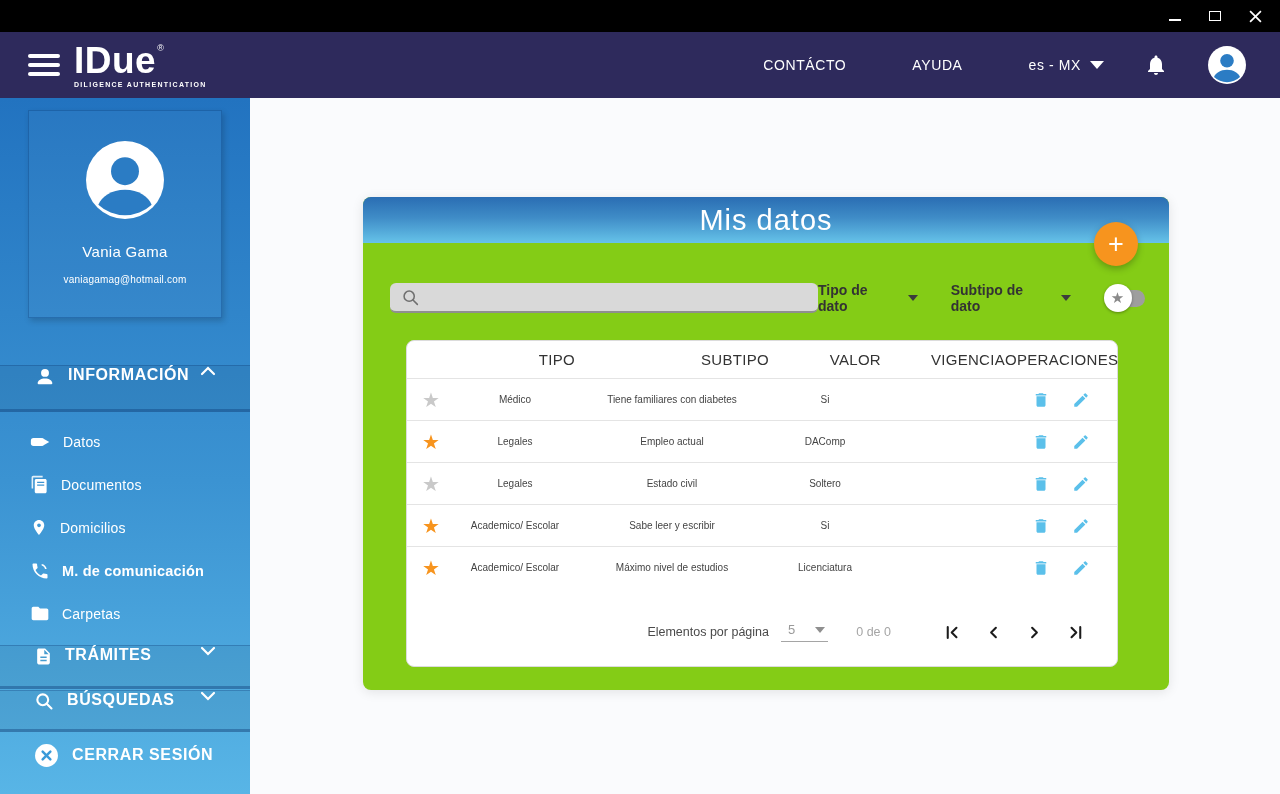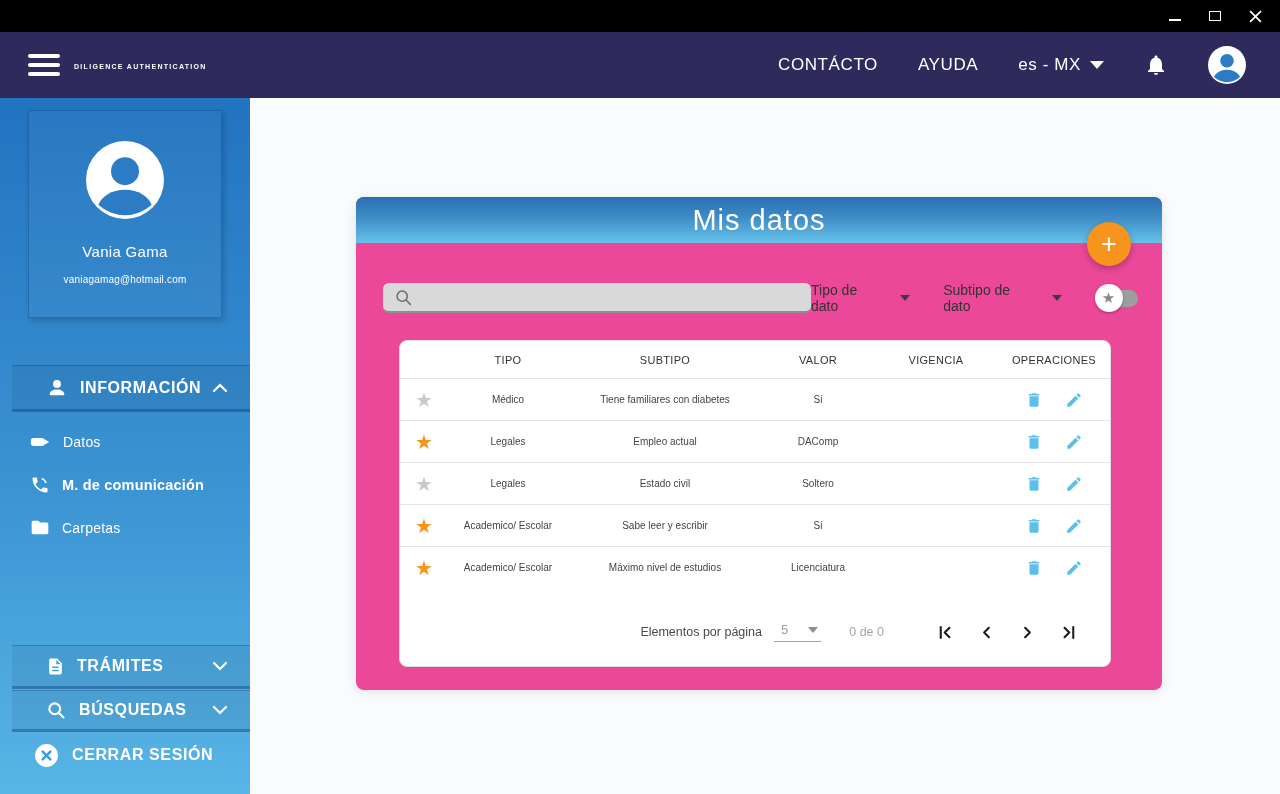--- a/index.html
+++ b/index.html
@@ -29,21 +29,21 @@
     background:#2e2a5c; display:flex; align-items:center; padding:0 34px 0 28px;
   }
   .hamburger { width:34px; display:flex; flex-direction:column; gap:5px; cursor:pointer; }
   .hamburger span { display:block; width:32px; height:4px; background:#fff; border-radius:2px; }
   .logo { margin-left:12px; color:#fff; line-height:1; }
   .logo-row { display:flex; align-items:flex-start; }
   .brand { font-size:37px; font-weight:700; letter-spacing:0.5px; }
   .reg { font-size:9px; margin-top:2px; margin-left:1px; }
   .tagline { font-size:7px; letter-spacing:1.3px; font-weight:600; margin-top:2px; }
   .appbar-right { margin-left:auto; display:flex; align-items:center; gap:40px; }
-  .appbar-link { color:#fff; font-size:17px; font-weight:500; letter-spacing:0.6px; cursor:pointer; }
+  .appbar-link { color:#fff; font-size:14px; font-weight:500; letter-spacing:0.6px; cursor:pointer;margin-left:26px; }
   .locale { display:flex; align-items:center; gap:9px; cursor:pointer; }
   .caret-down-white { width:0; height:0; border-left:7px solid transparent; border-right:7px solid transparent; border-top:8px solid #fff; }
   .bell { cursor:pointer; }
   .appbar-avatar { width:38px; height:38px; cursor:pointer; }
 
   
   .sidebar {
     position:absolute; top:98px; left:0; width:250px; height:696px;
     background:linear-gradient(180deg,#2273c0 0%, #3b93d2 55%, #58b5e6 100%);
     color:#fff;
@@ -53,22 +53,22 @@
     border:1px solid rgba(10,60,120,0.35);
     box-shadow:2px 3px 6px rgba(0,0,0,0.18);
     background:rgba(255,255,255,0.03);
     text-align:center;
   }
   .profile-avatar { width:78px; height:78px; margin:30px auto 0; }
   .profile-name { font-size:15px; margin-top:24px; letter-spacing:0.3px; }
   .profile-email { font-size:10px; margin-top:14px; letter-spacing:0.2px; }
 
   .nav-header {
-    position:absolute; left:12px; width:250px; height:47px;
-    display:flex; align-items:center; padding-left:34px;
+    position:absolute; left:0; width:250px; height:47px;
+    display:flex; align-items:flex-start; padding-left:34px;
     background:rgba(0,0,0,0.06);
     border-top:1px solid rgba(15,60,120,0.30);
     border-bottom:3px solid rgba(15,60,120,0.40);
     cursor:pointer;
   }
   .nav-header .nh-label { font-size:16px; font-weight:700; letter-spacing:0.6px; margin-left:12px; }
   .nav-header .chev { margin-left:auto; margin-right:34px; }
 
   .nav-info-header { top:267px; }
   .nav-sub { position:absolute; top:322px; left:0; width:250px; }
@@ -81,22 +81,22 @@
   .nav-busquedas { top:592px; height:42px; }
   .nav-cerrar {
     position:absolute; top:636px; left:0; width:250px; height:42px;
     display:flex; align-items:center; padding-left:34px; gap:13px;
     font-size:16px; font-weight:700; letter-spacing:0.6px; cursor:pointer;
   }
 
   
   .main { position:absolute; top:98px; left:250px; width:1030px; height:696px; background:#fafbfd; }
   .card {
-    position:absolute; left:106px; top:99px; width:806px; height:493px;
-    background:#ec4899; border-radius:8px;
+    position:absolute; left:113px; top:99px; width:806px; height:493px;
+    background:#84cc16; border-radius:8px;
     box-shadow:0 2px 12px rgba(0,0,0,0.10);
   }
   .card-header {
     height:46px; border-radius:8px 8px 0 0;
     background:linear-gradient(180deg,#2a6db3 0%, #3f8cc7 45%, #66c3e9 100%);
     display:flex; align-items:center; justify-content:center;
   }
   .card-title { color:#fff; font-size:29px; font-weight:400; letter-spacing:1px; }
   .add-btn {
     position:absolute; top:25px; right:31px; width:44px; height:44px;
@@ -111,21 +111,21 @@
     display:flex; align-items:center;
   }
   .search-wrap { position:relative; width:428px; height:30px; }
   .search-input {
     width:428px; height:30px; background:#d9d9d9; border:none;
     border-bottom:2px solid #8f8f8f; border-radius:6px;
     padding:0 10px 0 38px; font-size:14px; color:#333; outline:none;
   }
   .search-icon { position:absolute; left:11px; top:5px; }
   .toolbar-right { margin-left:auto; display:flex; align-items:center; gap:33px; }
-  .filter { display:flex; align-items:center; gap:20px; font-size:14px; color:#333; cursor:pointer; }
+  .filter { display:flex; align-items:center; gap:20px; font-size:14px; color:#333; cursor:pointer;font-weight:bold; }
   .caret-down-dark { width:0; height:0; border-left:5.5px solid transparent; border-right:5.5px solid transparent; border-top:6.5px solid #3c3c3c; }
 
   .star-toggle { position:relative; width:47px; height:28px; cursor:pointer; }
   .star-toggle .track { position:absolute; right:0; top:6px; width:36px; height:17px; border-radius:9px; background:#9e9e9e; }
   .star-toggle .knob {
     position:absolute; left:0; top:0; width:28px; height:28px; border-radius:50%;
     background:#fff; box-shadow:0 1px 3px rgba(0,0,0,0.35);
     display:flex; align-items:center; justify-content:center;
     color:#8a8a8a; font-size:15px;
   }
@@ -133,21 +133,21 @@
   
   .table {
     position:absolute; left:43px; top:143px; width:712px; height:327px;
     border:1px solid #dcdcdc; border-radius:8px; background:#fff;
   }
   .t-head, .t-row {
     display:grid; grid-template-columns:48px 120px 194px 112px 124px 1fr;
     align-items:center;
   }
   .t-head { height:37px; }
-  .t-head .th { font-size:11px; color:#333; text-align:center; letter-spacing:0.3px; }
+  .t-head .th { font-size:15px; color:#333; text-align:right; letter-spacing:0.3px; }
   .t-row { height:42px; border-top:1px solid #e4e4e4; }
   .t-cell { font-size:10px; color:#444; text-align:center; }
   .star { font-size:20px; color:#c9c9c9; text-align:center; cursor:pointer; line-height:1; }
   .star.fav { color:#f7941e; }
   .ops { display:flex; align-items:center; justify-content:center; gap:22px; }
   .op-btn { background:none; border:none; padding:0; cursor:pointer; }
 
   .paginator {
     position:absolute; left:0; right:0; bottom:16px; height:36px;
     display:flex; align-items:center; justify-content:flex-end; padding-right:32px;
@@ -181,20 +181,24 @@
   </div>
 </div>
 
 <div class="appbar">
   <div class="hamburger">
     <span></span>
       <span></span>
       <span></span>
   </div>
   <div class="logo">
+    <div class="logo-row">
+      <span class="brand">IDue</span>
+      <span class="reg">®</span>
+    </div>
     <div class="tagline">DILIGENCE AUTHENTICATION</div>
   </div>
   <div class="appbar-right">
     <span class="appbar-link">CONTÁCTO</span>
     <span class="appbar-link">AYUDA</span>
     <div class="locale">
       <span class="appbar-link">es - MX</span>
       <span class="caret-down-white"></span>
     </div>
     <svg class="bell" width="24" height="26" viewBox="0 0 24 24">
@@ -231,20 +235,33 @@
     </svg>
   </div>
 
   <div class="nav-sub">
     <div class="nav-sub-item">
       <svg width="21" height="14" viewBox="0 0 24 14">
         <rect x="1" y="2.5" width="15" height="9" rx="3" fill="#fff"></rect>
         <polygon points="14,2.5 22,7 14,11.5" fill="#fff"></polygon>
       </svg>
       <span>Datos</span>
+    </div>
+    <div class="nav-sub-item">
+      <svg width="19" height="21" viewBox="0 0 24 24">
+        <path fill="#fff" opacity="0.85" d="M16 1H4c-1.1 0-2 .9-2 2v14h2V3h12V1z"></path>
+        <path fill="#fff" d="M19 5H8c-1.1 0-2 .9-2 2v14c0 1.1.9 2 2 2h11c1.1 0 2-.9 2-2V7c0-1.1-.9-2-2-2zm-1 5H9V8.5h9V10zm0 3.5H9V12h9v1.5z"></path>
+      </svg>
+      <span>Documentos</span>
+    </div>
+    <div class="nav-sub-item">
+      <svg width="18" height="21" viewBox="0 0 24 24">
+        <path fill="#fff" d="M12 2C8.13 2 5 5.13 5 9c0 5.25 7 13 7 13s7-7.75 7-13c0-3.87-3.13-7-7-7zm0 9.5c-1.38 0-2.5-1.12-2.5-2.5s1.12-2.5 2.5-2.5 2.5 1.12 2.5 2.5-1.12 2.5-2.5 2.5z"></path>
+      </svg>
+      <span>Domicilios</span>
     </div>
     <div class="nav-sub-item active">
       <svg width="20" height="20" viewBox="0 0 24 24">
         <path fill="#fff" d="M20 15.5c-1.25 0-2.45-.2-3.57-.57-.35-.11-.74-.03-1.02.24l-2.2 2.2c-2.83-1.44-5.15-3.75-6.59-6.59l2.2-2.21c.28-.26.36-.65.25-1C8.7 6.45 8.5 5.25 8.5 4c0-.55-.45-1-1-1H4c-.55 0-1 .45-1 1 0 9.39 7.61 17 17 17 .55 0 1-.45 1-1v-3.5c0-.55-.45-1-1-1z"></path>
         <path fill="#fff" d="M14 5.5c2 .4 3.6 2 4 4h2c-.45-3.1-2.9-5.55-6-6v2z"></path>
       </svg>
       <span>M. de comunicación</span>
     </div>
     <div class="nav-sub-item">
       <svg width="20" height="17" viewBox="0 0 24 20">

